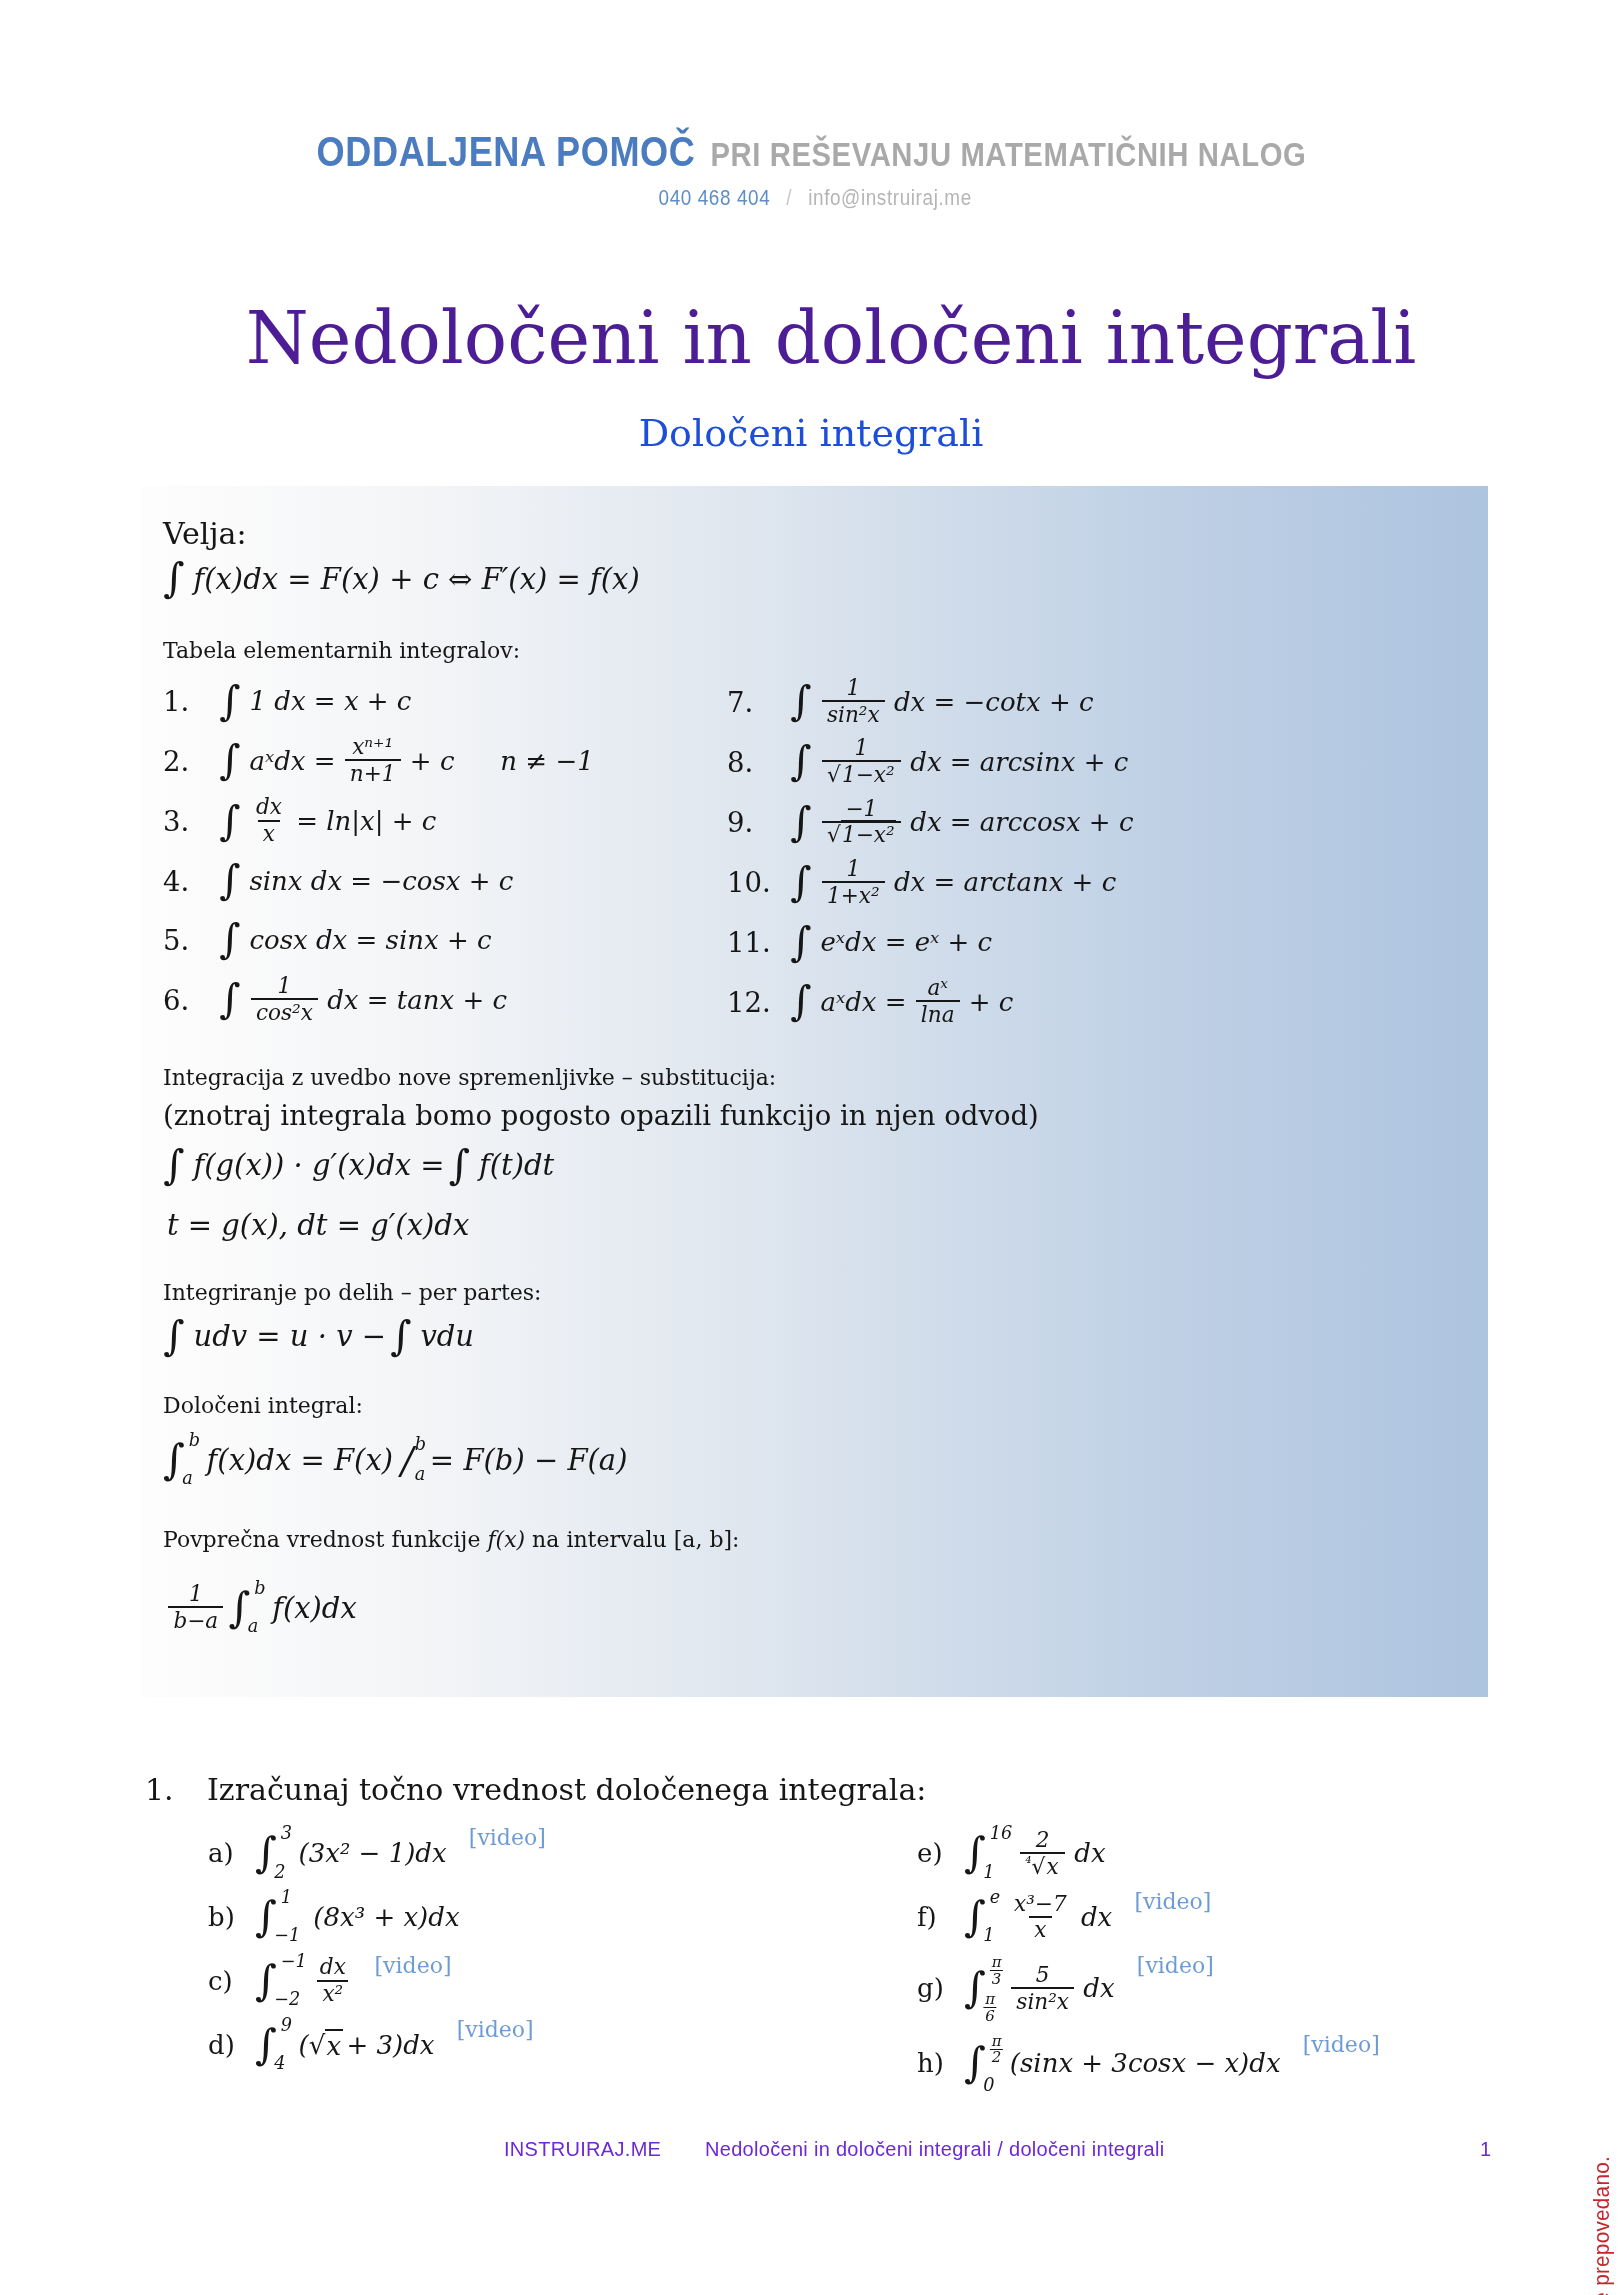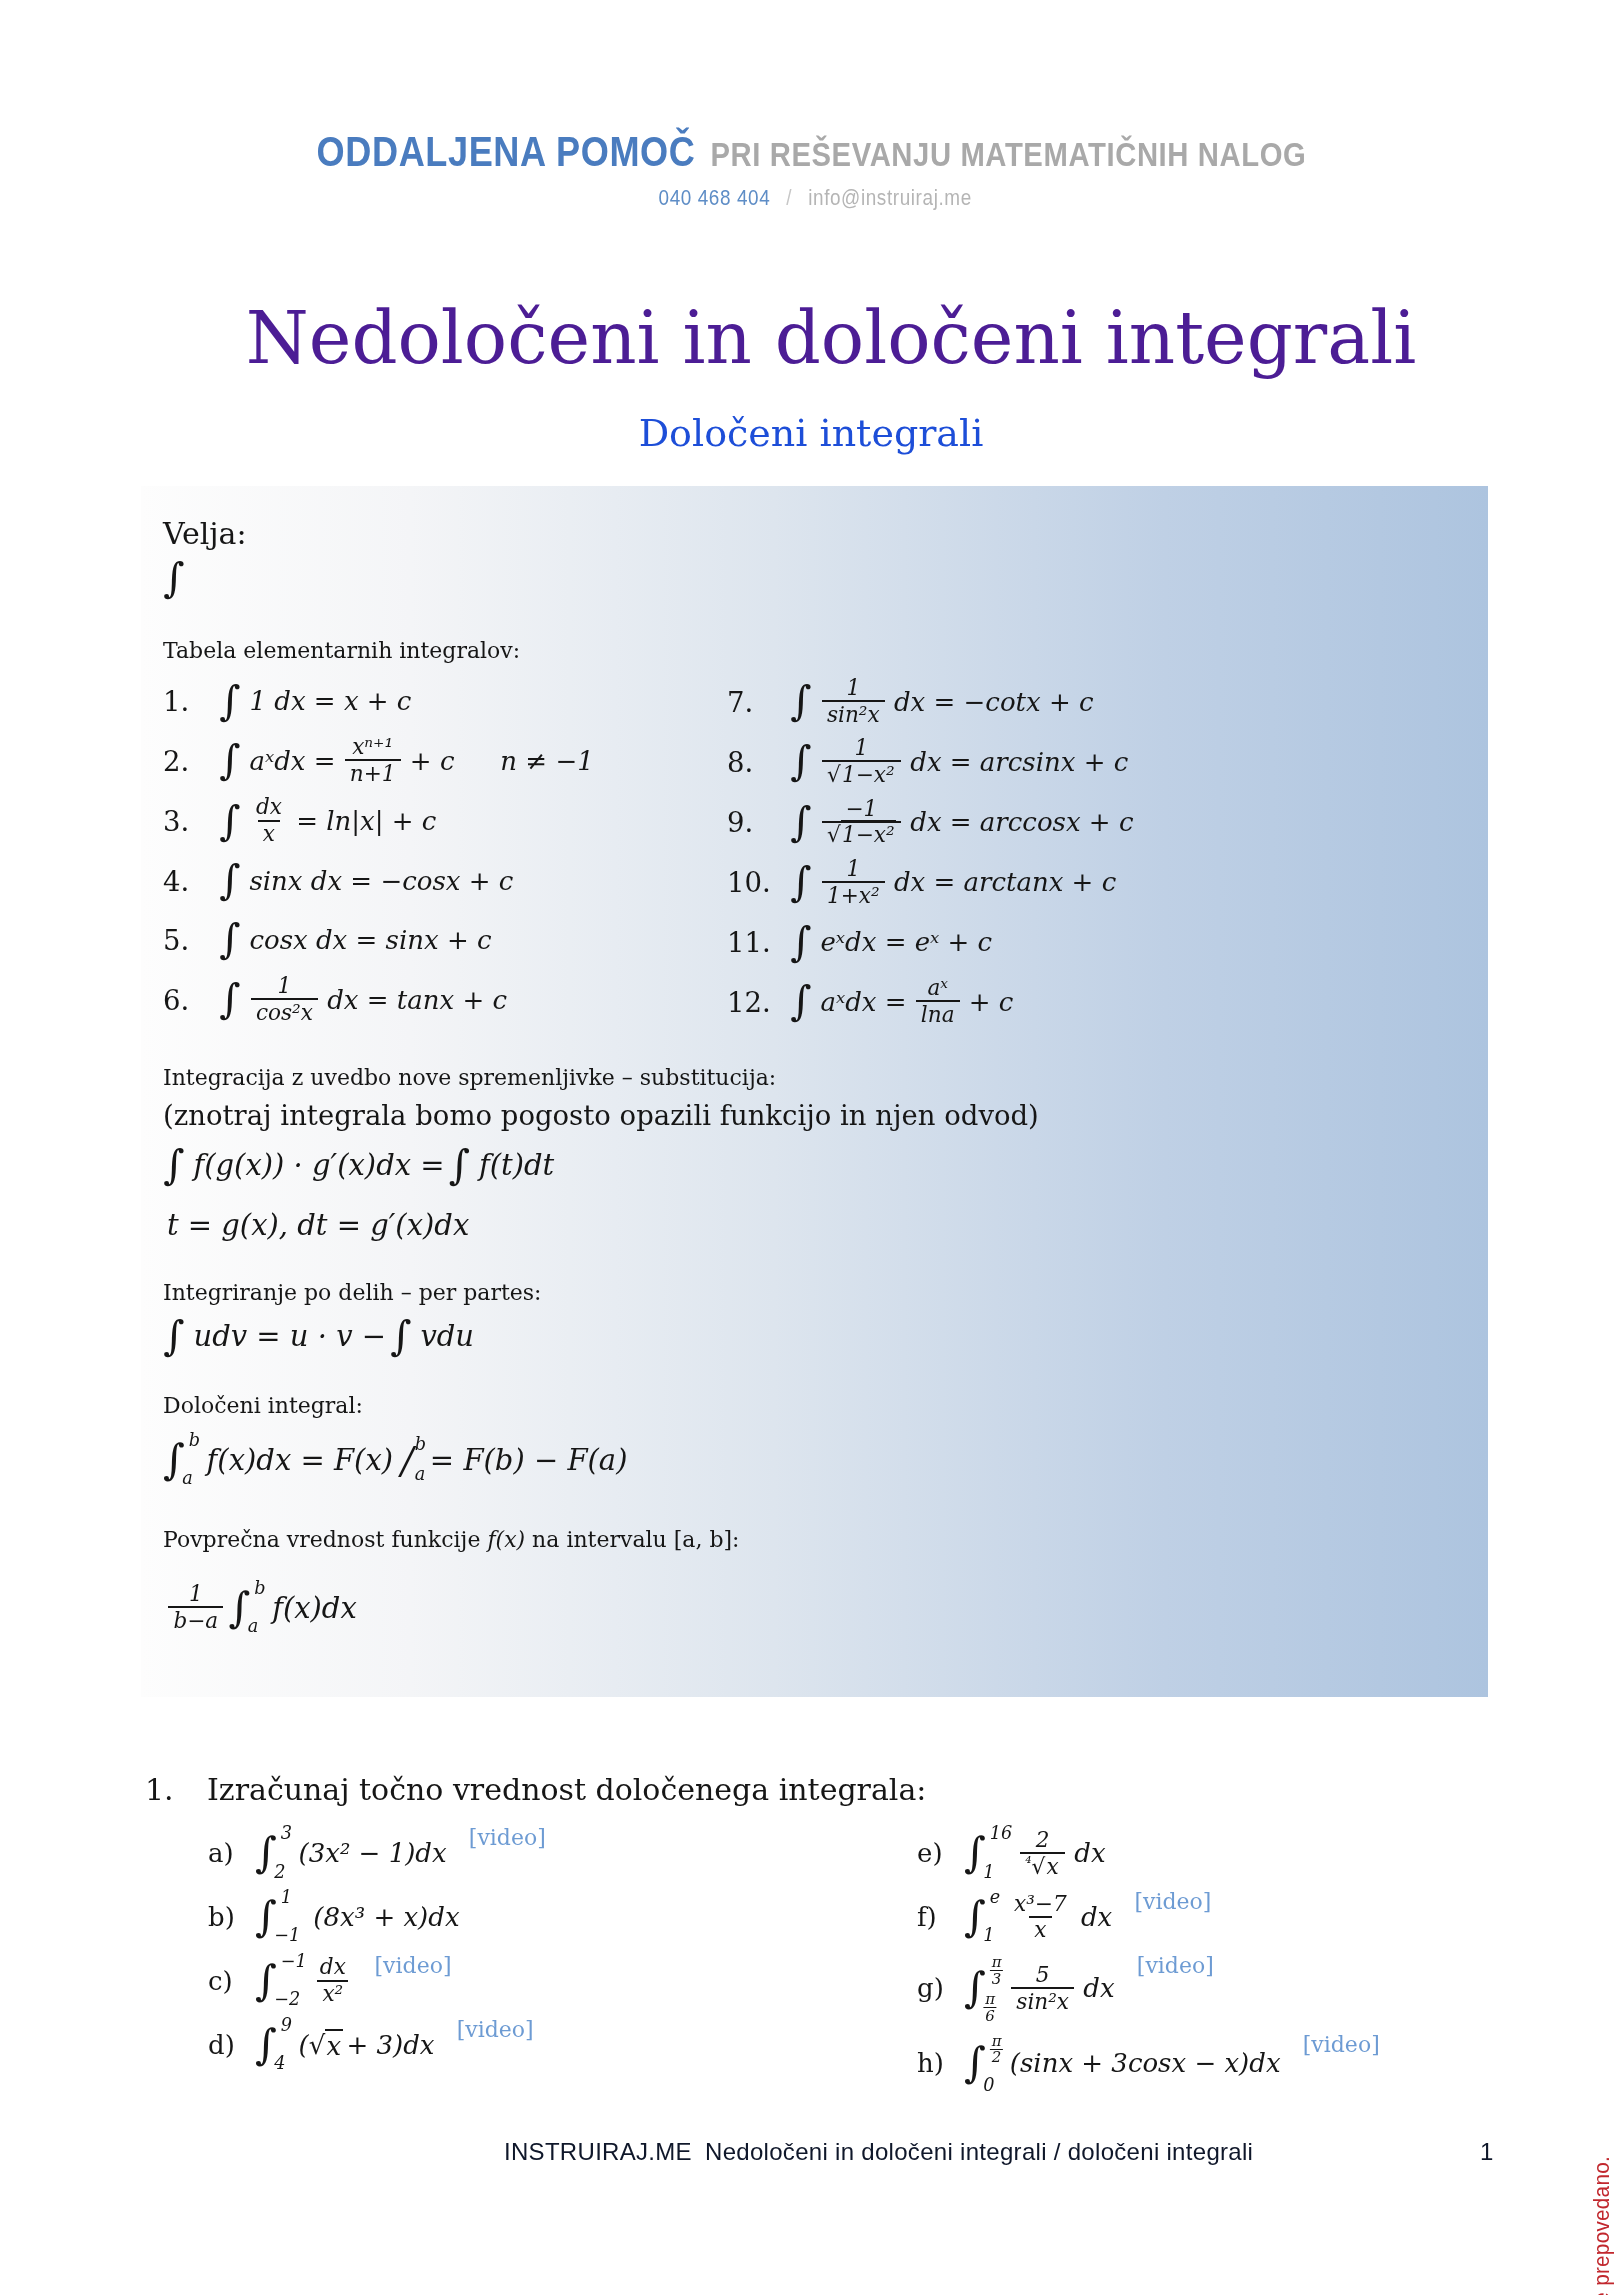--- a/index.html
+++ b/index.html
@@ -73,21 +73,21 @@
   .ex-cols{display:flex;margin-top:17px;}
   .ex-col-left{width:772px;padding-left:63px;box-sizing:border-box;}
   .ex-col-right{flex:1;}
   .ex-item{display:flex;align-items:center;font-style:italic;font-size:26px;min-height:58px;margin-bottom:5.2px;}
   .ex-item .lb{width:47px;flex:0 0 47px;font-style:normal;}
   .video{font-style:normal;color:#6d9bd3;font-size:22px;margin-left:18.3px;align-self:flex-start;
          position:relative;top:1.3px;}
 
   
   .footer{position:absolute;top:2138px;left:0;width:100%;height:29px;
-          font-family:"Liberation Sans","DejaVu Sans",sans-serif;font-size:24px;color:#0f172a;}
+          font-family:"Liberation Sans","DejaVu Sans",sans-serif;font-size:20px;color:#6d28d9;}
   .f-site{position:absolute;left:504px;letter-spacing:0.3px;}
   .f-doc{position:absolute;left:705px;letter-spacing:0.3px;}
   .f-page{position:absolute;left:1480px;}
   .side-note{position:absolute;right:6.5px;bottom:139px;transform-origin:right bottom;
              transform:rotate(-90deg) scaleX(.94);white-space:nowrap;
              font-family:"Liberation Sans","DejaVu Sans",sans-serif;
              font-size:22px;font-weight:500;color:#c1272d;letter-spacing:0.3px;}
 </style>
 </head>
 <body>
@@ -109,20 +109,21 @@
   </div>
 
   <div class="title">Nedoločeni in določeni integrali</div>
   <div class="subtitle">Določeni integrali</div>
 
   <div class="formula-box">
 
     <div class="velja-label">Velja:</div>
     <div class="formula velja-formula">
       <span class="intsym">∫</span>
+      <span class="fx">f(x)dx = F(x) + c ⇔ F′(x) = f(x)</span>
     </div>
 
     <div class="sec-title">Tabela elementarnih integralov:</div>
     <div class="int-table">
 
       <div class="col col-left">
         <div class="row">
           <span class="no">1.</span>
           <span class="intsym">∫</span>
           <span class="fx">1 dx = x + c</span>

